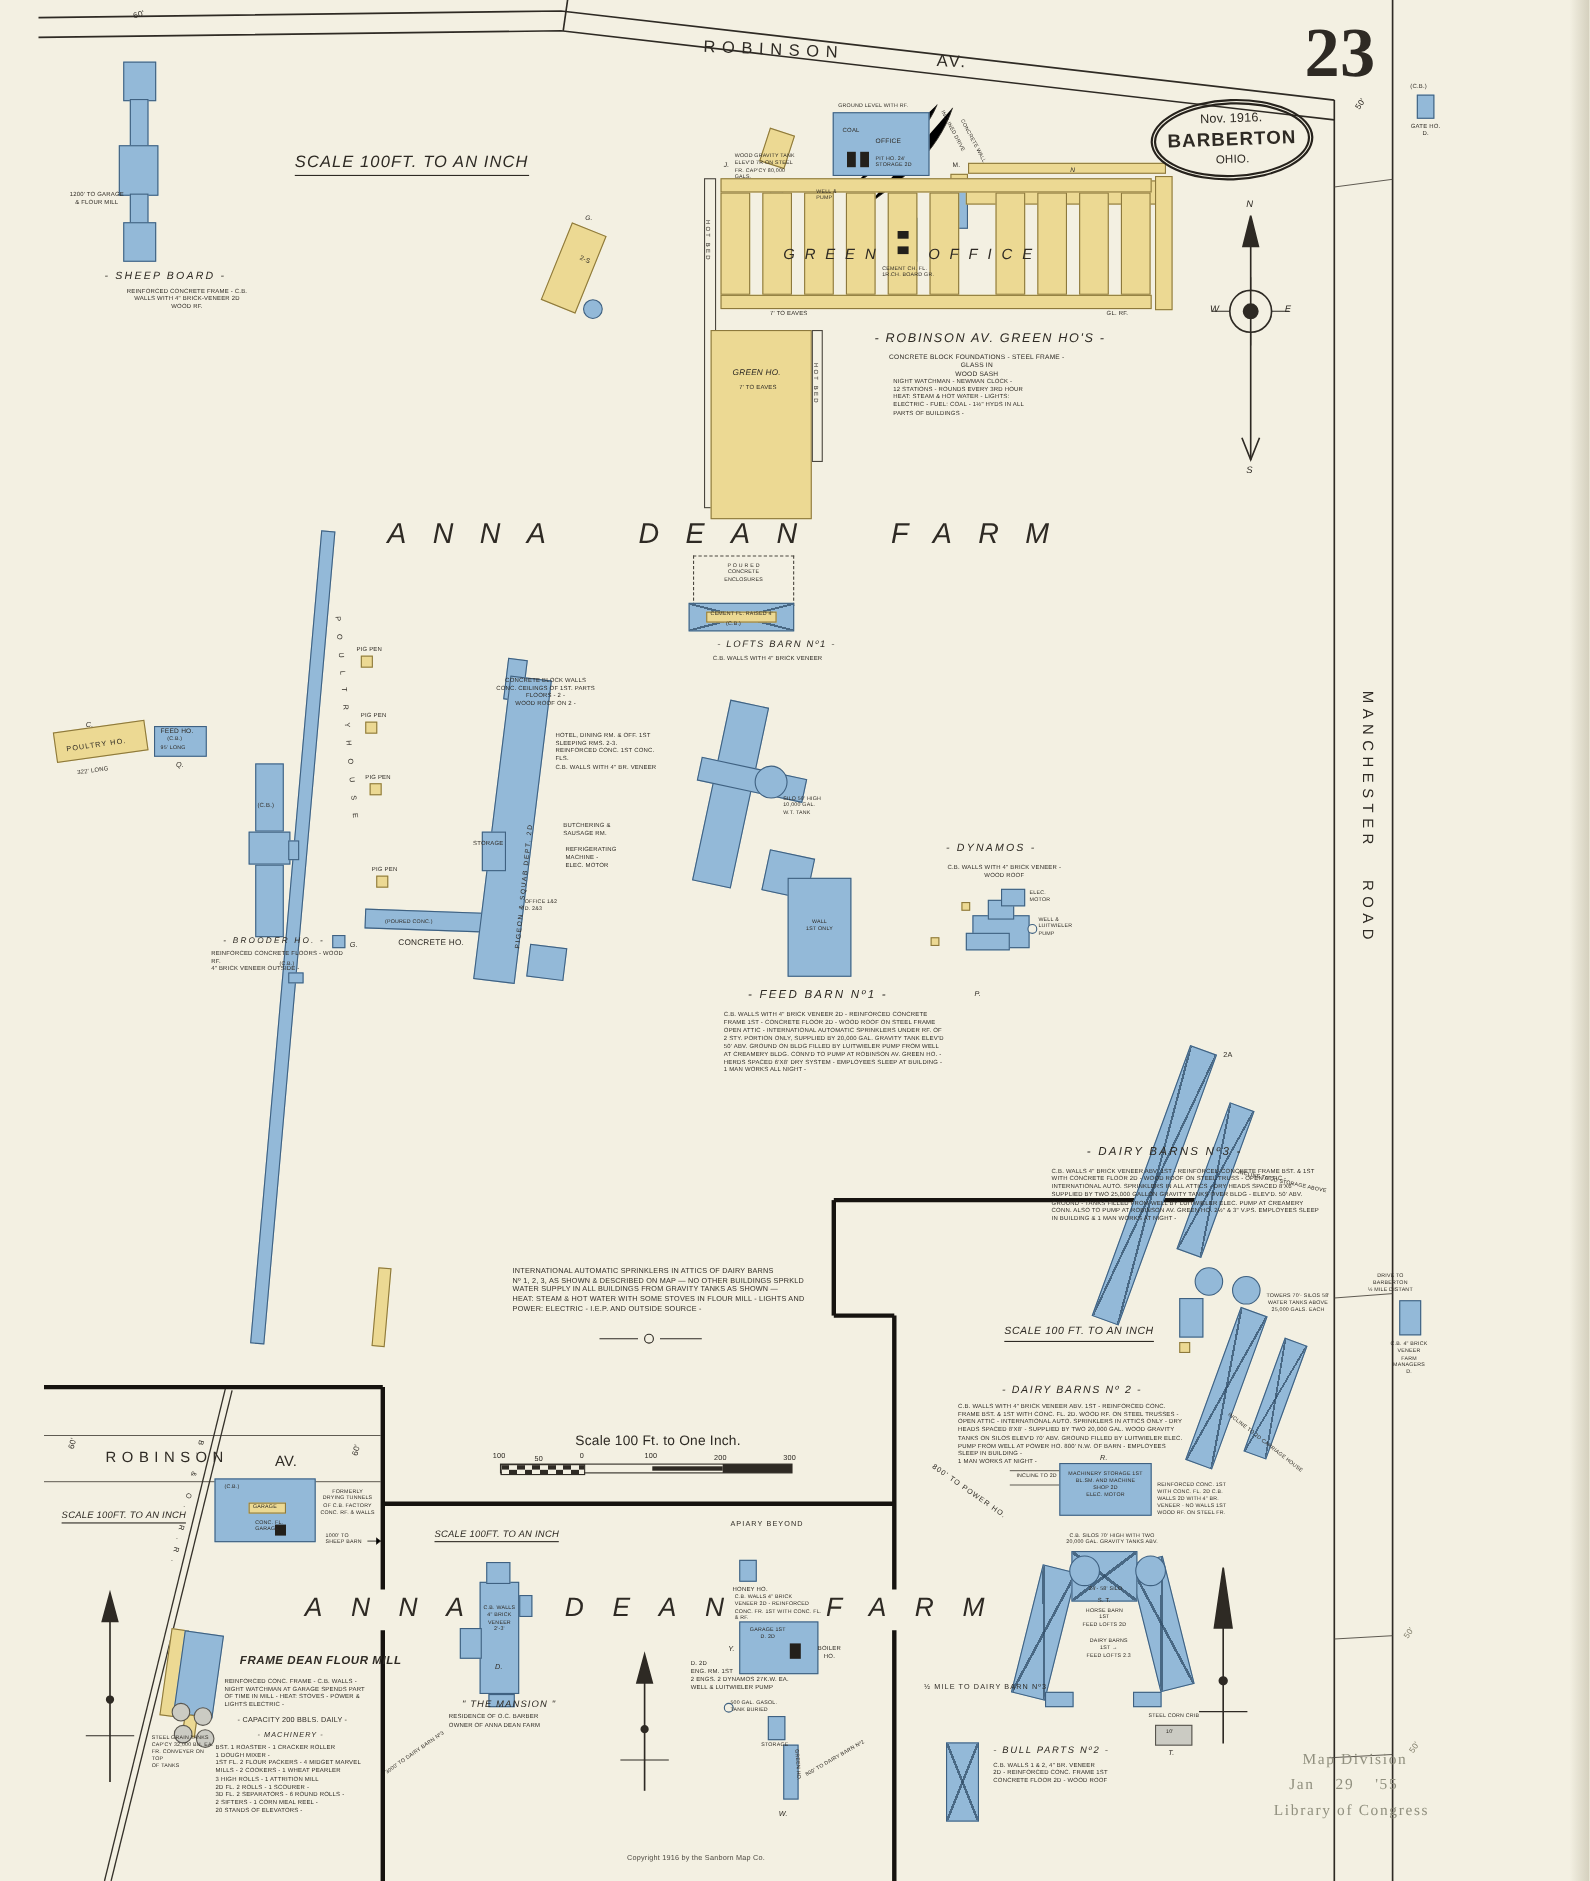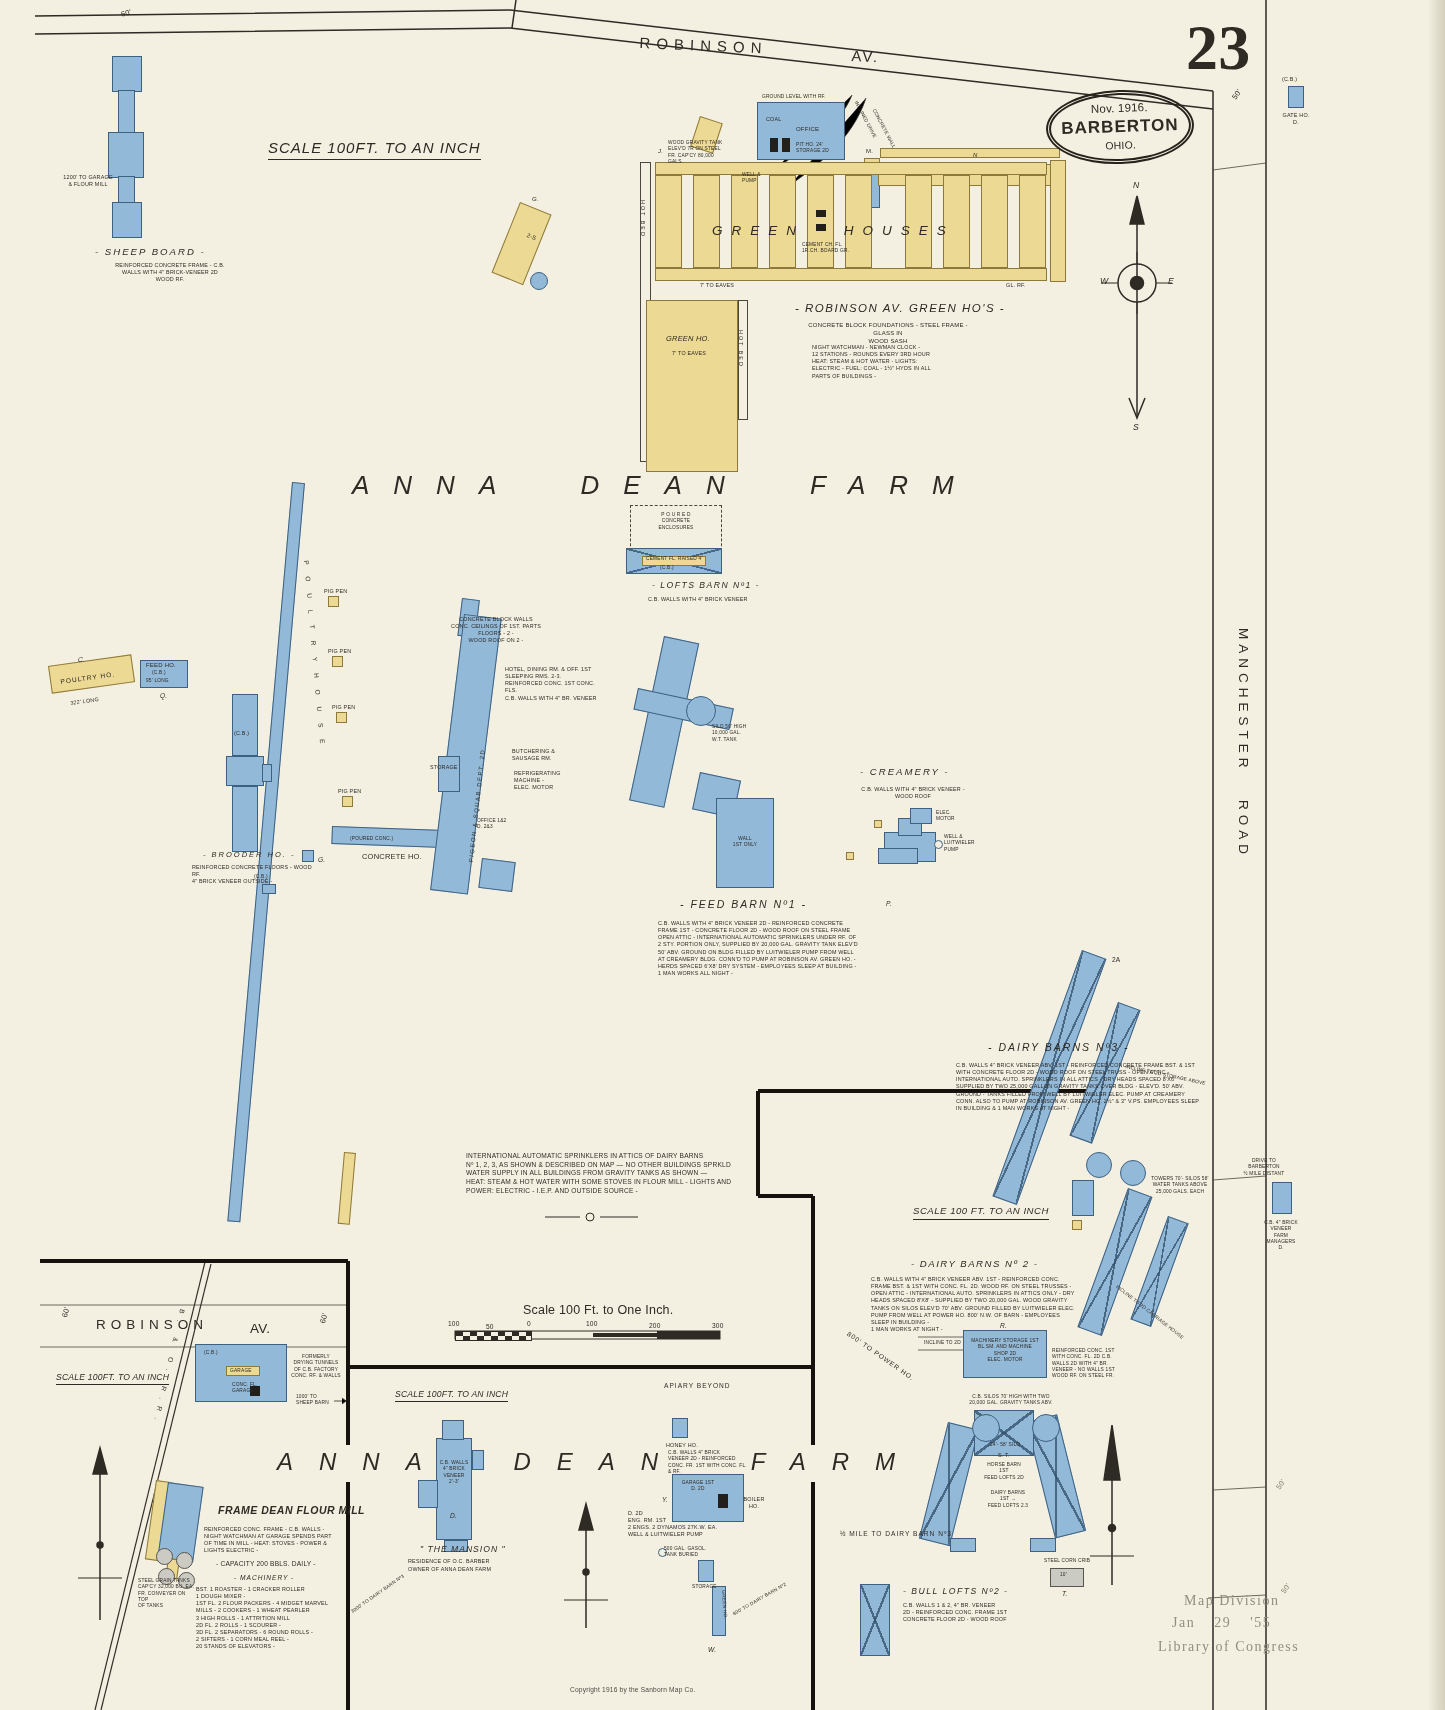--- a/index.html
+++ b/index.html
@@ -282,21 +282,21 @@
   <div class="lbl t45" style="left:742px;top:172px;width:24px;">WELL &amp;
 PUMP</div>
   <div class="lbl t45 nw" style="left:858px;top:100px;transform:rotate(62deg);">INCLINED DRIVE</div>
   <div class="lbl t45 nw" style="left:876px;top:108px;transform:rotate(62deg);">CONCRETE WALL</div>
   <div class="lbl t45" style="left:802px;top:242px;width:50px;">CEMENT CH. FL.
 1R.CH. BOARD GR.</div>
   <div class="lbl t55 nw" style="left:866px;top:148px;">M.</div>
   <div class="lbl t55 nw i" style="left:973px;top:152px;">N</div>
   <div class="lbl t55 nw i" style="left:658px;top:148px;">J.</div>
 
-  <div class="lbl t13 nw i" style="left:712px;top:222px;letter-spacing:9px;word-spacing:26px;">GREEN HOUSES</div>
+  <div class="lbl t13 nw i" style="left:712px;top:222px;letter-spacing:9px;word-spacing:26px;">GREEN OFFICE</div>
   <div class="lbl t5 nw" style="left:700px;top:282px;">7' TO EAVES</div>
   <div class="lbl t5 nw" style="left:1006px;top:282px;">GL. RF.</div>
   <div class="lbl t5 nw" style="left:646px;top:200px;transform:rotate(90deg);letter-spacing:2px;">HOT BED</div>
   <div class="lbl t5 nw" style="left:744px;top:330px;transform:rotate(90deg);letter-spacing:2px;">HOT BED</div>
   <div class="lbl t7 nw i" style="left:666px;top:334px;">GREEN HO.</div>
   <div class="lbl t5 nw" style="left:672px;top:350px;">7' TO EAVES</div>
   <div class="lbl t55 nw i" style="left:532px;top:196px;">G.</div>
   <div class="lbl t55 nw" style="left:528px;top:232px;transform:rotate(22deg);">2-S</div>
   <div class="lbl t11 nw i" style="left:795px;top:301px;letter-spacing:1.5px;">- ROBINSON AV. GREEN HO'S -</div>
   <div class="lbl t55 c" style="left:798px;top:322px;width:180px;">CONCRETE BLOCK FOUNDATIONS - STEEL FRAME - GLASS IN
@@ -362,21 +362,21 @@
 D. 2&amp;3</div>
 
   <div class="lbl t45" style="left:712px;top:724px;width:42px;">SILO 50' HIGH
 10,000 GAL.
 W.T. TANK</div>
   <div class="lbl t45 c" style="left:728px;top:836px;width:34px;">WALL
 1ST ONLY</div>
   <div class="lbl t10 nw i" style="left:680px;top:898px;letter-spacing:2px;">- FEED BARN Nº1 -</div>
   <div class="lbl t5" style="left:658px;top:920px;width:200px;">C.B. WALLS WITH 4" BRICK VENEER 2D - REINFORCED CONCRETE FRAME 1ST - CONCRETE FLOOR 2D - WOOD ROOF ON STEEL FRAME OPEN ATTIC - INTERNATIONAL AUTOMATIC SPRINKLERS UNDER RF. OF 2 STY. PORTION ONLY, SUPPLIED BY 20,000 GAL. GRAVITY TANK ELEV'D 50' ABV. GROUND ON BLDG FILLED BY LUITWIELER PUMP FROM WELL AT CREAMERY BLDG. CONN'D TO PUMP AT ROBINSON AV. GREEN HO. - HERDS SPACED 6'X8' DRY SYSTEM - EMPLOYEES SLEEP AT BUILDING - 1 MAN WORKS ALL NIGHT -</div>
 
-  <div class="lbl t9 nw i" style="left:860px;top:766px;letter-spacing:2px;">- CREAMERY -</div>
+  <div class="lbl t9 nw i" style="left:860px;top:766px;letter-spacing:2px;">- DYNAMOS -</div>
   <div class="lbl t5 c" style="left:848px;top:786px;width:130px;">C.B. WALLS WITH 4" BRICK VENEER -
 WOOD ROOF</div>
   <div class="lbl t45" style="left:936px;top:810px;width:24px;">ELEC.
 MOTOR</div>
   <div class="lbl t45" style="left:944px;top:834px;width:36px;">WELL &amp;
 LUITWIELER
 PUMP</div>
   <div class="lbl t6 nw i" style="left:886px;top:900px;">P.</div>
 
   <div class="lbl t10 nw i" style="left:988px;top:1041px;letter-spacing:2px;">- DAIRY BARNS Nº3 -</div>
@@ -505,21 +505,21 @@
   <div class="lbl t5 nw" style="left:998px;top:1452px;">S. T.</div>
   <div class="lbl t45 c" style="left:982px;top:1462px;width:44px;">HORSE BARN 1ST
 FEED LOFTS 2D</div>
   <div class="lbl t45 c" style="left:986px;top:1490px;width:44px;">DAIRY BARNS
 1ST  →
 FEED LOFTS 2.3</div>
   <div class="lbl t6 nw" style="left:840px;top:1530px;letter-spacing:1px;">½ MILE TO DAIRY BARN Nº3</div>
   <div class="lbl t45 nw" style="left:1044px;top:1558px;">STEEL CORN CRIB</div>
   <div class="lbl t45 nw" style="left:1060px;top:1572px;">10'</div>
   <div class="lbl t6 nw i" style="left:1062px;top:1590px;">T.</div>
-  <div class="lbl t8 nw i" style="left:903px;top:1586px;letter-spacing:1.5px;">- BULL LOFTS Nº2 -</div>
+  <div class="lbl t8 nw i" style="left:903px;top:1586px;letter-spacing:1.5px;">- BULL PARTS Nº2 -</div>
   <div class="lbl t5" style="left:903px;top:1602px;width:110px;">C.B. WALLS 1 &amp; 2, 4" BR. VENEER
 2D - REINFORCED CONC. FRAME 1ST
 CONCRETE FLOOR 2D - WOOD ROOF</div>
 
   <div class="lbl t6 nw" style="left:570px;top:1686px;color:#4e4a42;">Copyright 1916 by the Sanborn Map Co.</div>
   <div class="lbl nw stampgray" style="left:1184px;top:1592px;font-size:14px;">Map Division</div>
   <div class="lbl nw stampgray" style="left:1172px;top:1614px;font-size:14px;word-spacing:14px;">Jan 29 '55</div>
   <div class="lbl nw stampgray" style="left:1158px;top:1638px;font-size:14px;">Library of Congress</div>
 
   <div class="edge"></div>

